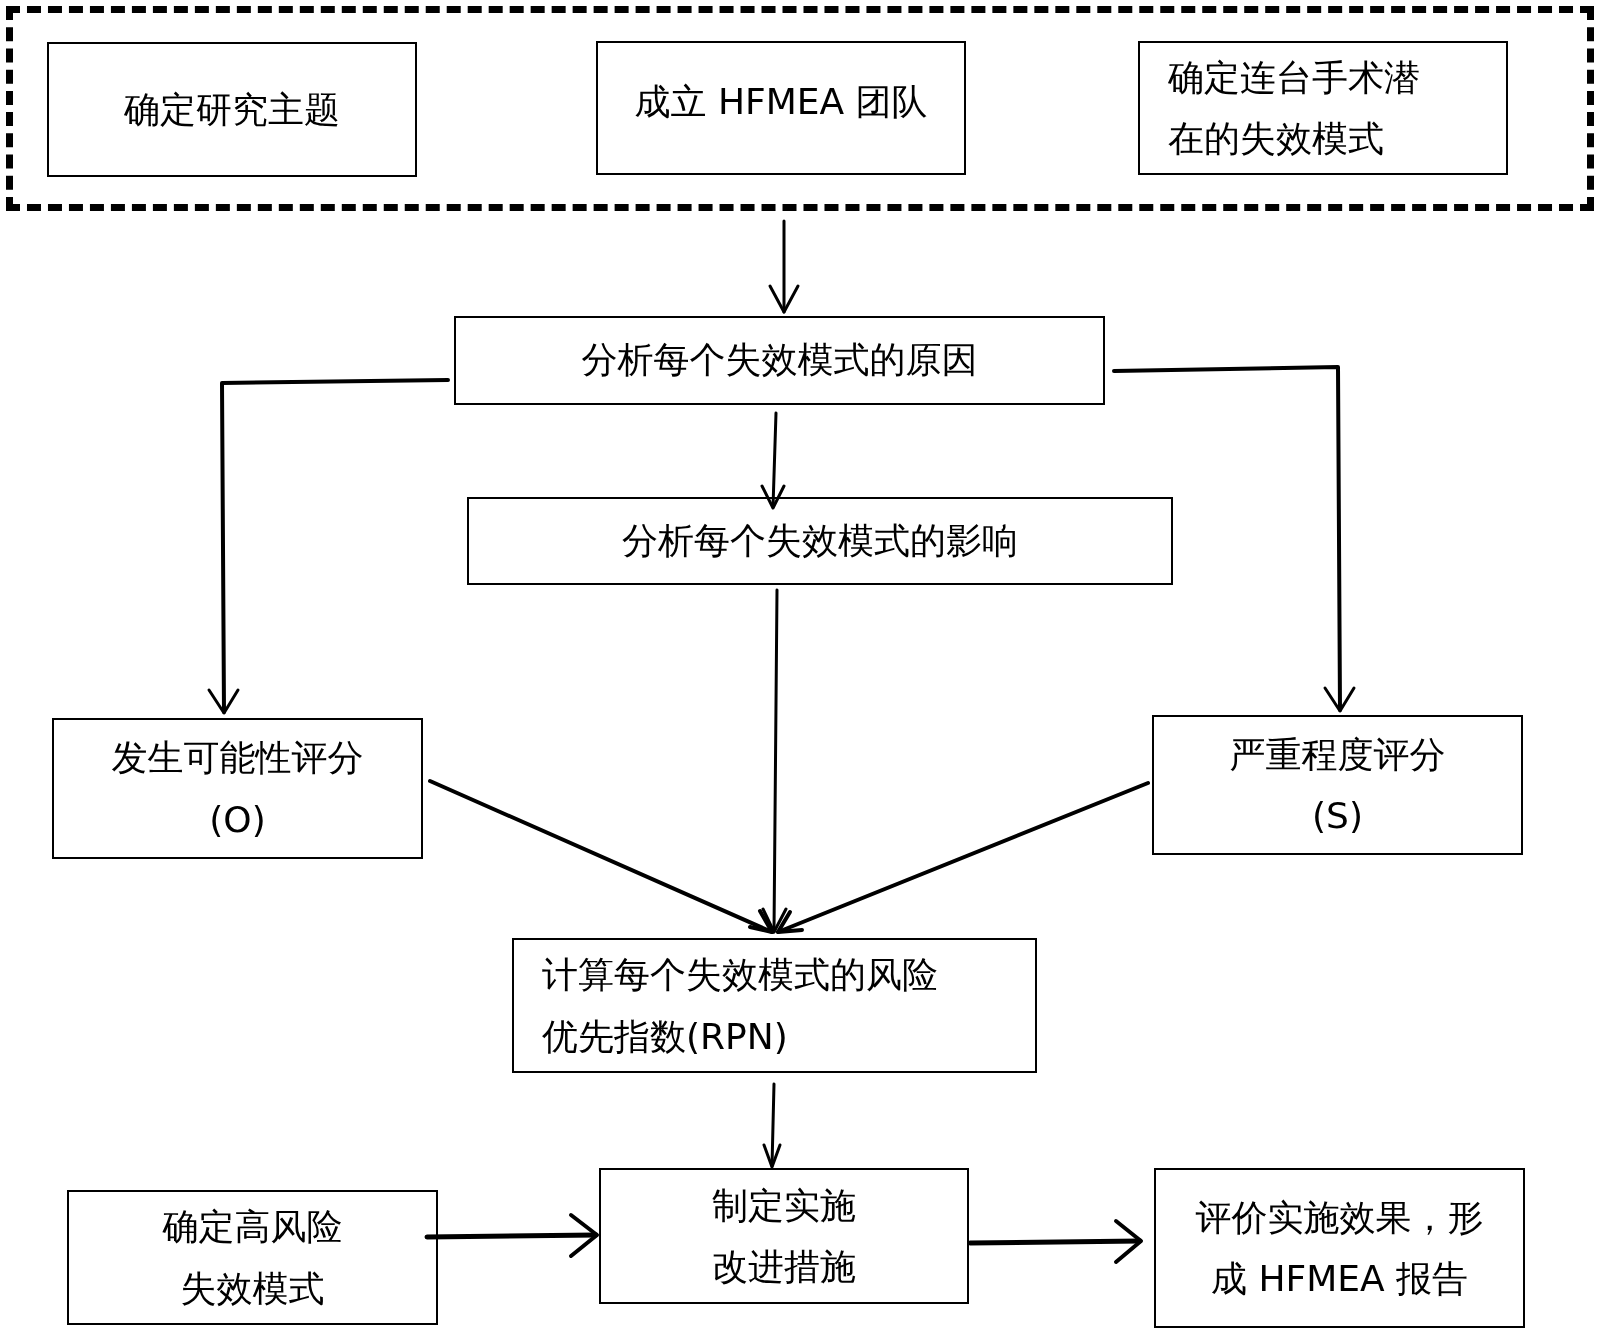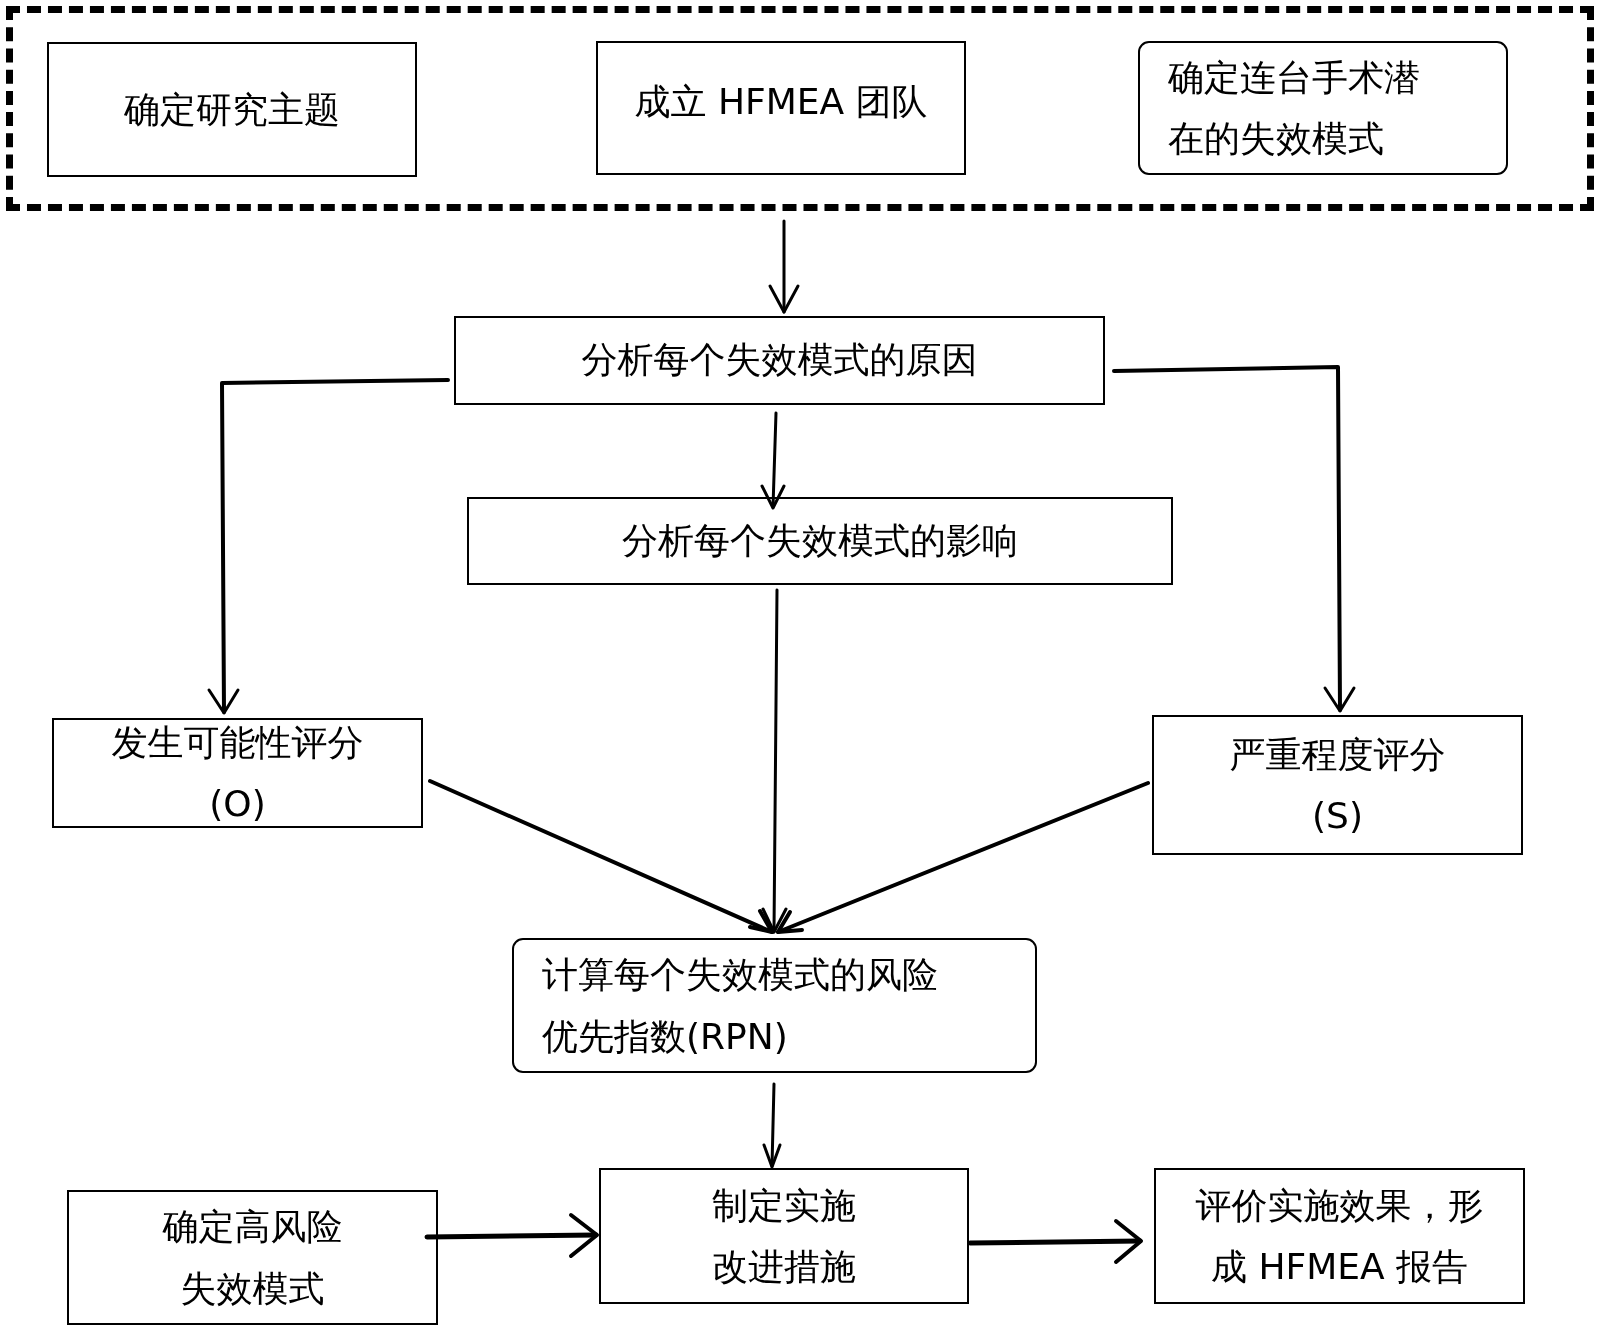--- a/index.html
+++ b/index.html
@@ -2,21 +2,21 @@
 <html><head>
 <meta charset="utf-8">
 <style>
   html, body { margin: 0; padding: 0; background: #ffffff; }
   body { width: 1600px; height: 1332px; position: relative; overflow: hidden;
          font-family: "DejaVu Sans", "Liberation Sans", sans-serif; color: #000; }
   #canvas { position: absolute; left: 0; top: 0; width: 1600px; height: 1332px; }
   .box { position: absolute; border: 2px solid #000; background: #fff; box-sizing: border-box;
          display: flex; flex-direction: column; justify-content: center; align-items: center;
          font-size: 36px; line-height: 1.7; text-align: center; }
-  .box.left-align { align-items: flex-start; padding-left: 28px; text-align: left; border-radius: 11px; }
+  .box.left-align { align-items: flex-start; padding-left: 28px; text-align: left; }
   .box.top-text { justify-content: flex-start; padding-top: 28px; }
   .group-frame { position: absolute; left: 6px; top: 6px; width: 1588px; height: 205px;
                  border: 7px dashed #000; box-sizing: border-box; }
   svg { position: absolute; left: 0; top: 0; }
 </style>
 </head>
 <body>
 
 <div id="canvas">
 
@@ -36,21 +36,21 @@
   </div>
 
   <div class="box" style="left:454px; top:316px; width:651px; height:89px;font-family:Liberation Serif, serif;">
     <span>分析每个失效模式的原因</span>
   </div>
 
   <div class="box" style="left:467px; top:497px; width:706px; height:88px;">
     <span>分析每个失效模式的影响</span>
   </div>
 
-  <div class="box" style="left:52px; top:718px; width:371px; height:110px;">
+  <div class="box" style="left:52px; top:718px; width:371px; height:141px;">
     <span>发生可能性评分</span>
     <span>(O)</span>
   </div>
 
   <div class="box" style="left:1152px; top:715px; width:371px; height:140px;">
     <span>严重程度评分</span>
     <span>(S)</span>
   </div>
 
   <div class="box left-align" style="left:512px; top:938px; width:525px; height:135px;">
@@ -61,21 +61,21 @@
   <div class="box" style="left:67px; top:1170px; width:371px; height:135px;margin-top:20px;">
     <span>确定高风险</span>
     <span>失效模式</span>
   </div>
 
   <div class="box" style="left:599px; top:1168px; width:370px; height:136px;">
     <span>制定实施</span>
     <span>改进措施</span>
   </div>
 
-  <div class="box" style="left:1154px; top:1168px; width:371px; height:136px;">
+  <div class="box" style="left:1154px; top:1168px; width:371px; height:160px;">
     <span>评价实施效果，形</span>
     <span>成 HFMEA 报告</span>
   </div>
 
   <svg width="1600" height="1332">
     <g stroke="#000" fill="none" stroke-linecap="round" stroke-linejoin="round">
 
       <line x1="784" y1="221" x2="784" y2="312" stroke-width="3"></line>
       <polyline points="770,286 784,312 798,286" stroke-width="3"></polyline>
 

